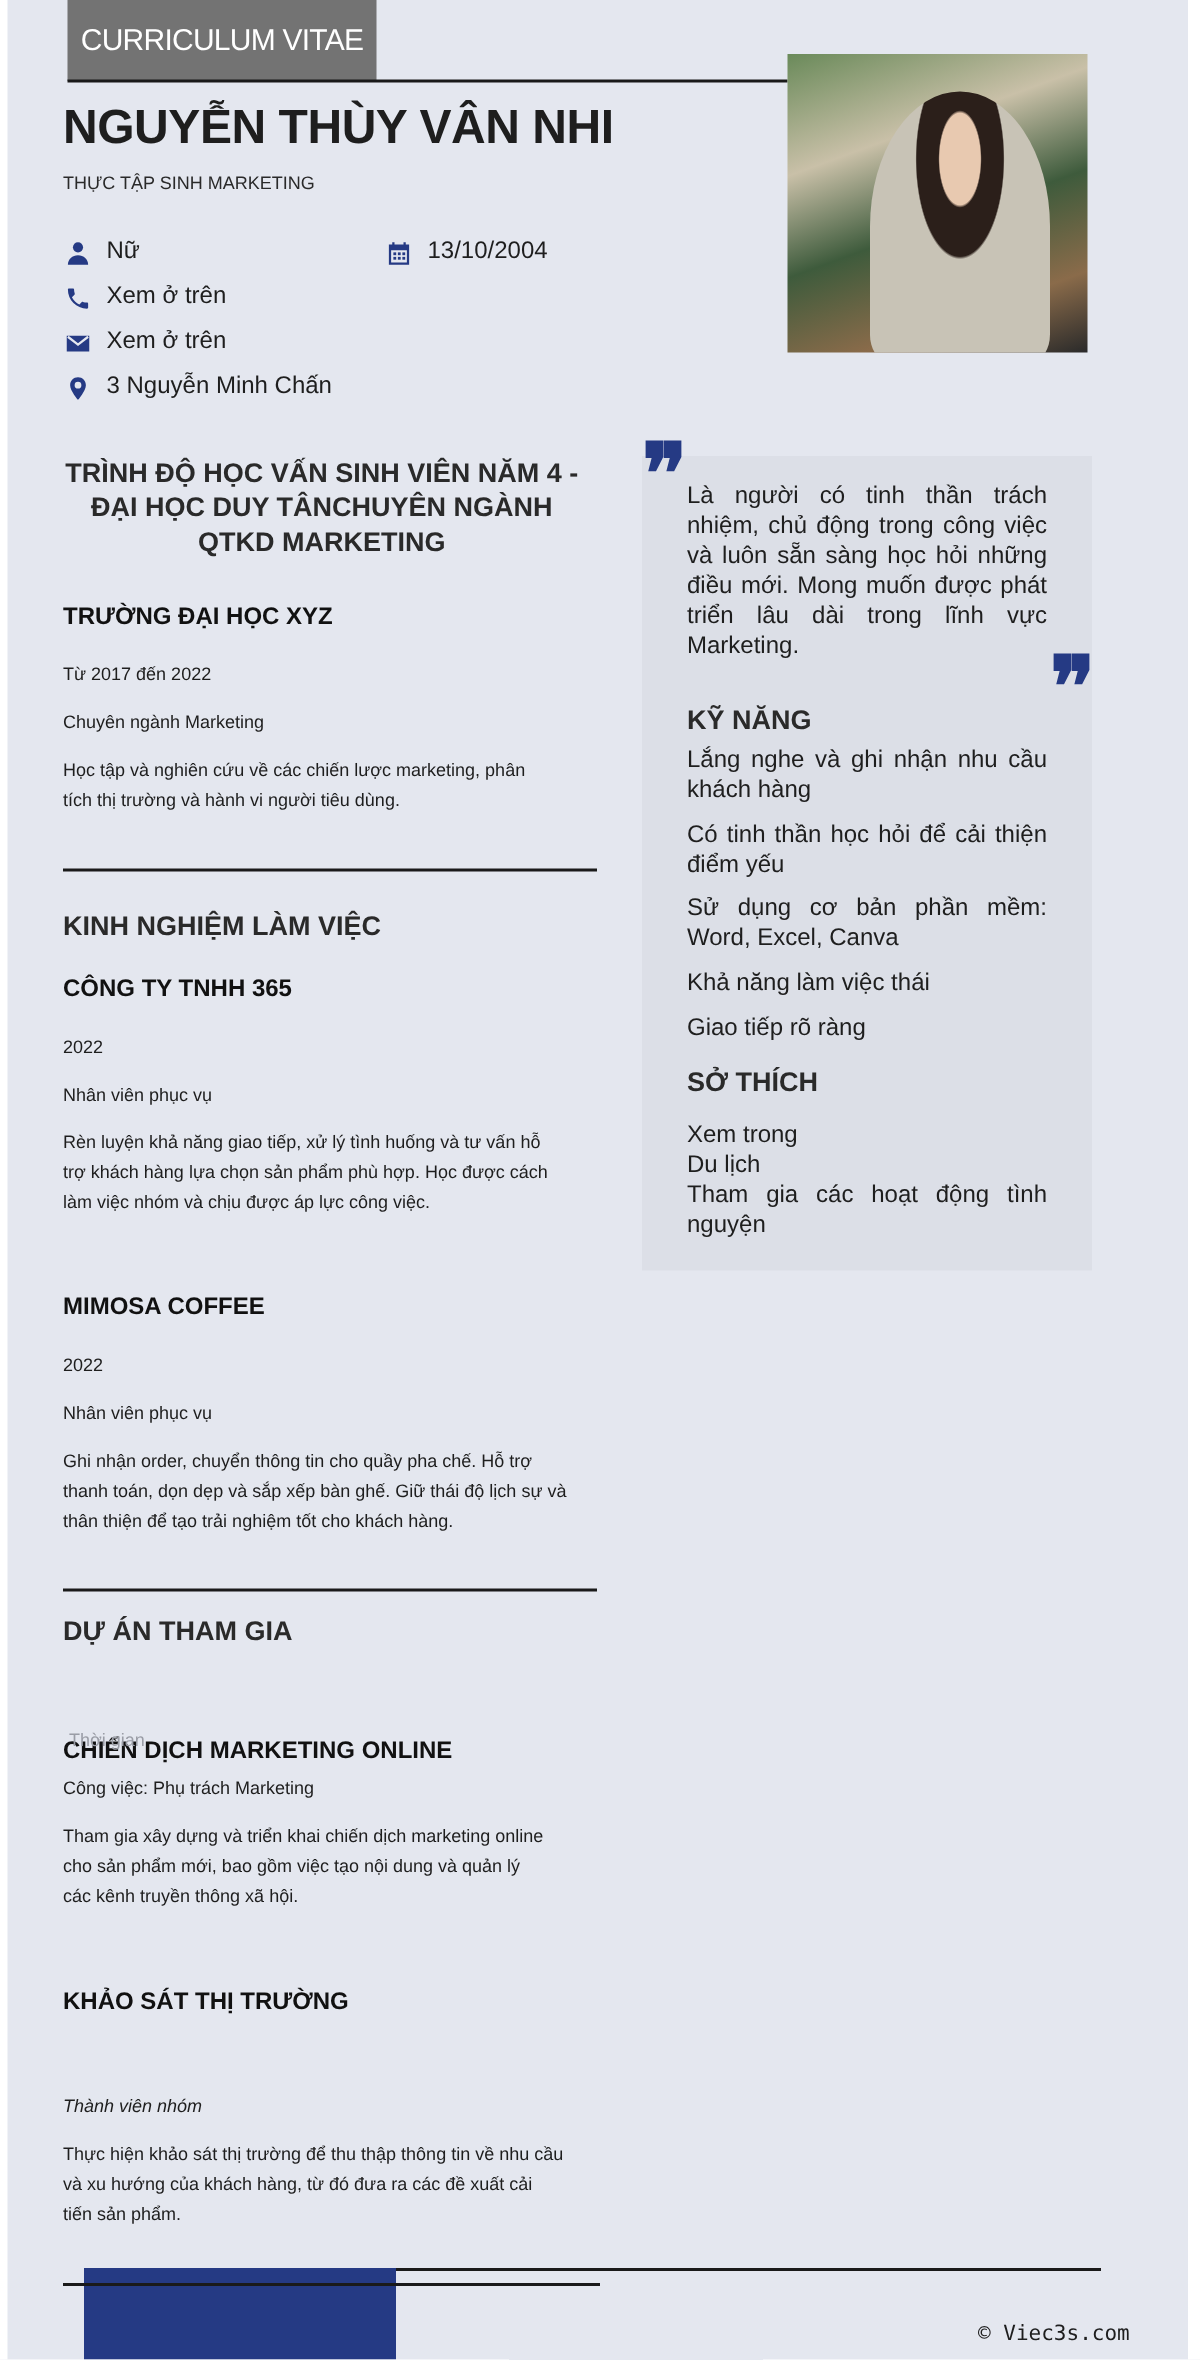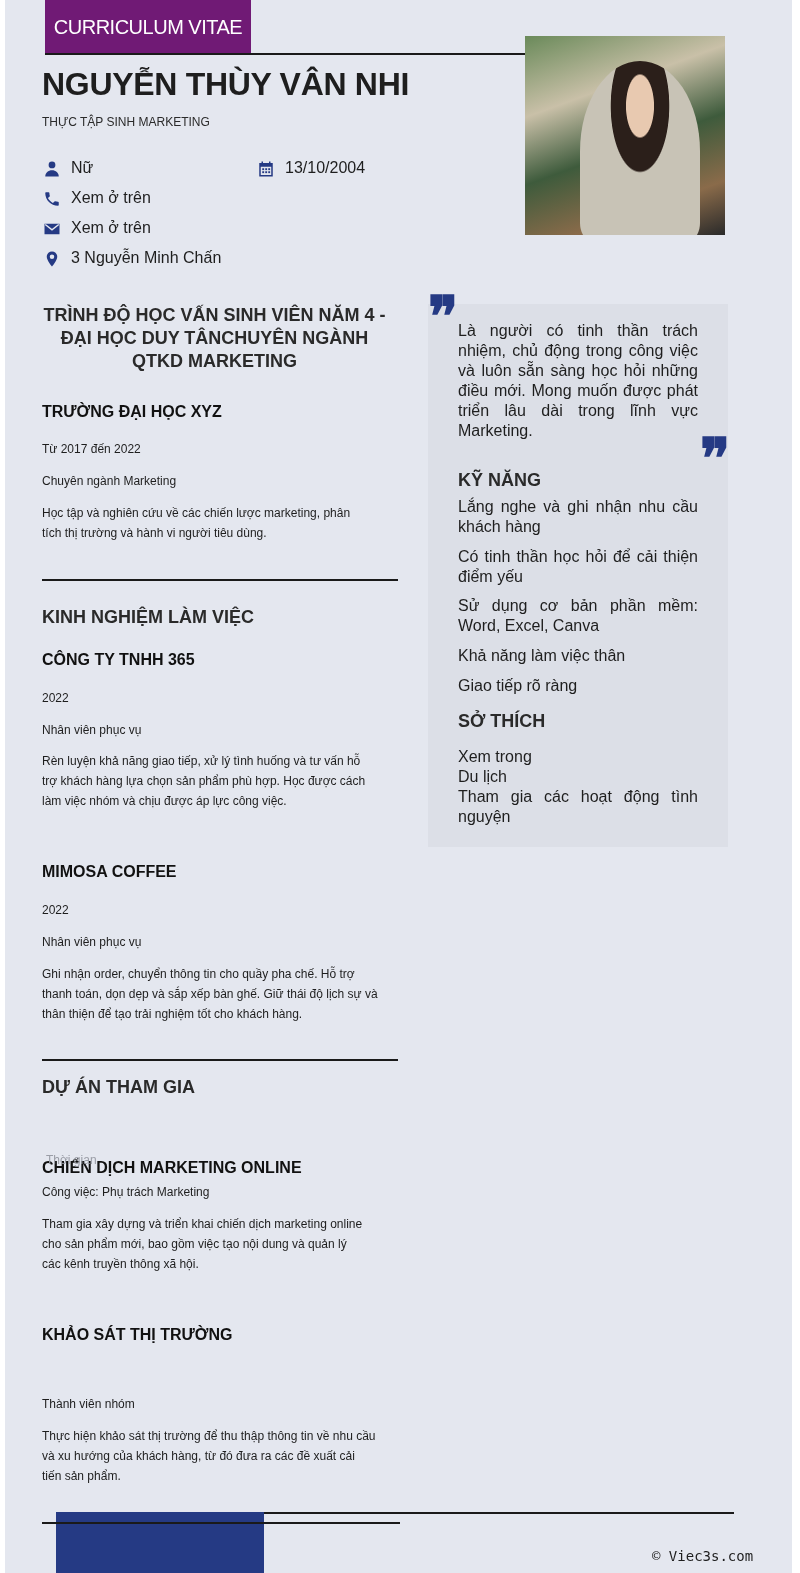--- a/index.html
+++ b/index.html
@@ -1,20 +1,20 @@
 <!DOCTYPE html>
 <html><head>
 <meta charset="utf-8">
 <style>
   * { box-sizing: border-box; margin: 0; padding: 0; }
   html, body { width: 800px; height: 1573px; background: #ffffff; overflow: hidden; }
   body { font-family: "Liberation Sans", "DejaVu Sans", sans-serif; color: #1e1e1e; position: relative; }
   .page { position: absolute; left: 5px; top: 0; width: 787px; height: 1573px; background: #e4e7ef; }
 
-  .cv-tab { position: absolute; left: 45px; top: 0; width: 206px; height: 54px; background: #701a75; color: #fff; font-size: 20px; letter-spacing: -0.5px; display: flex; align-items: center; justify-content: center; }
+  .cv-tab { position: absolute; left: 45px; top: 0; width: 206px; height: 54px; background: #737373; color: #fff; font-size: 20px; letter-spacing: -0.5px; display: flex; align-items: center; justify-content: center; }
   .top-line { position: absolute; left: 45px; top: 53px; width: 480px; height: 2px; background: #1a1a1a; }
 
   .photo { position: absolute; left: 525px; top: 36px; width: 200px; height: 199px; overflow: hidden;
     background: linear-gradient(160deg, #6a8a5a 0%, #c9c0a8 30%, #3e5b3c 55%, #8a6b4a 80%, #2a2a2a 100%); }
   .photo .person { position: absolute; left: 55px; top: 25px; width: 120px; height: 180px; border-radius: 50% 50% 10% 10%;
     background: radial-gradient(ellipse at 50% 25%, #e8c9b0 0 16%, #2b1f1a 17% 34%, #c8c3b6 35% 100%); }
 
   .name { position: absolute; left: 42px; top: 66px; font-size: 32px; font-weight: bold; color: #1e1e1e; letter-spacing: -0.3px; }
   .title { position: absolute; left: 42px; top: 115px; font-size: 12px; color: #2a2a2a; }
 
@@ -126,33 +126,33 @@
 <div class="left txt" style="top:964px; width:340px;">Ghi nhận order, chuyển thông tin cho quầy pha chế. Hỗ trợ thanh toán, dọn dẹp và sắp xếp bàn ghế. Giữ thái độ lịch sự và thân thiện để tạo trải nghiệm tốt cho khách hàng.</div>
 <div class="divider" style="top:1059px;"></div>
 
 <div class="left h-section" style="top:1076px;">DỰ ÁN THAM GIA</div>
 <div class="left h-org" style="top:1159px;">CHIẾN DỊCH MARKETING ONLINE</div>
 <div class="left txt muted" style="top:1150px;">Thời gian</div>
 <div class="left txt" style="top:1182px;">Công việc: Phụ trách Marketing</div>
 <div class="left txt" style="top:1214px; width:325px;">Tham gia xây dựng và triển khai chiến dịch marketing online cho sản phẩm mới, bao gồm việc tạo nội dung và quản lý các kênh truyền thông xã hội.</div>
 
 <div class="left h-org" style="top:1326px;">KHẢO SÁT THỊ TRƯỜNG</div>
-<div class="left txt" style="top:1394px;">Thành viên nhóm</div>
+<div class="left txt" style="top:1394px;font-style:italic;">Thành viên nhóm</div>
 <div class="left txt" style="top:1426px; width:335px;">Thực hiện khảo sát thị trường để thu thập thông tin về nhu cầu và xu hướng của khách hàng, từ đó đưa ra các đề xuất cải tiến sản phẩm.</div>
 
 <div class="right-box"></div>
 <div class="quote" style="left:428px; top:288px;">❞</div>
 <div class="quote" style="left:700px; top:430px;">❞</div>
 <div class="r-text" style="top:321px;">Là người có tinh thần trách nhiệm, chủ động trong công việc và luôn sẵn sàng học hỏi những điều mới. Mong muốn được phát triển lâu dài trong lĩnh vực Marketing.</div>
 
 <div class="r-head" style="top:470px;">KỸ NĂNG</div>
 <div class="r-text" style="top:497px;">Lắng nghe và ghi nhận nhu cầu khách hàng</div>
 <div class="r-text" style="top:547px;">Có tinh thần học hỏi để cải thiện điểm yếu</div>
 <div class="r-text" style="top:596px;">Sử dụng cơ bản phần mềm: Word, Excel, Canva</div>
-<div class="r-text" style="top:646px;">Khả năng làm việc thân</div>
+<div class="r-text" style="top:646px;">Khả năng làm việc thái</div>
 <div class="r-text" style="top:676px;">Giao tiếp rõ ràng</div>
 
 <div class="r-head" style="top:711px;">SỞ THÍCH</div>
 <div class="r-text" style="top:747px;">Xem trong</div>
 <div class="r-text" style="top:767px;">Du lịch</div>
 <div class="r-text" style="top:787px;">Tham gia các hoạt động tình nguyện</div>
 
 <div class="bottom-bar"></div>
 <div class="bottom-line1"></div>
 <div class="bottom-line2"></div>

